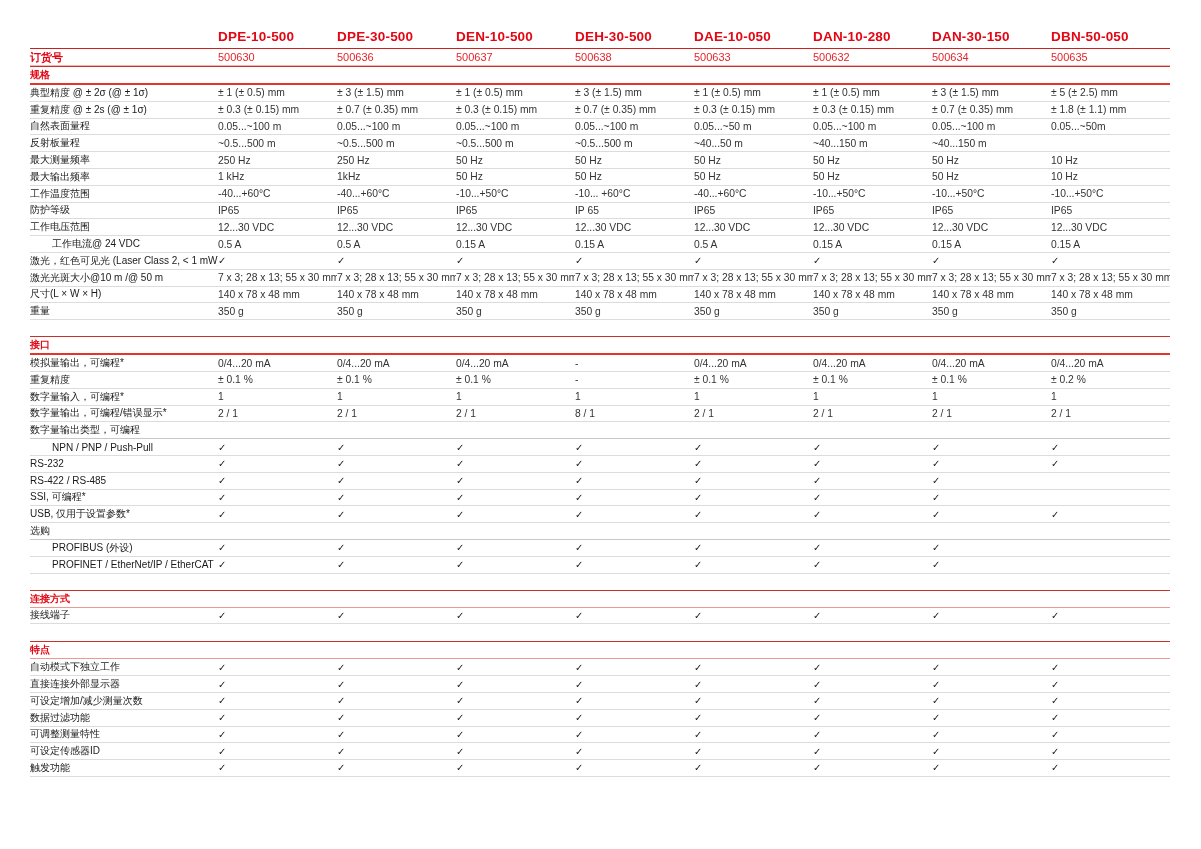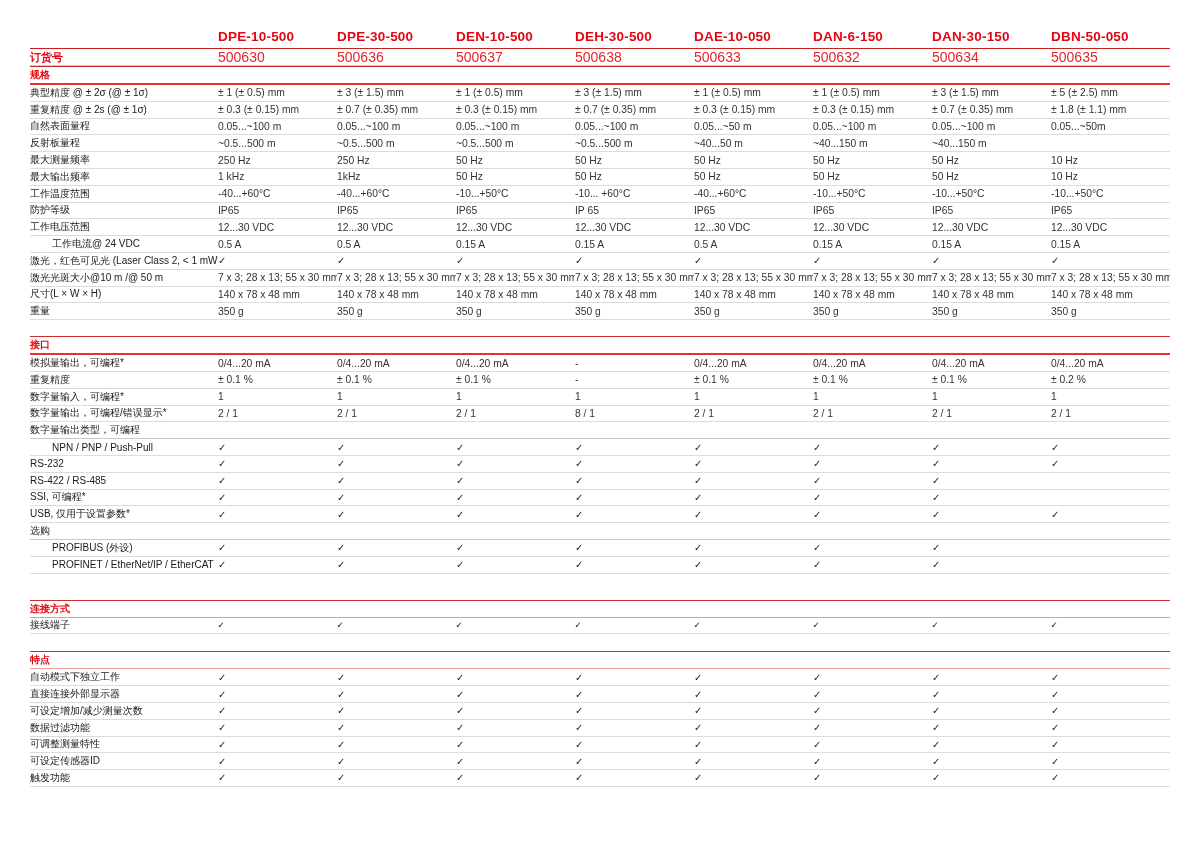--- a/index.html
+++ b/index.html
@@ -21,25 +21,25 @@
     color:#e30613;font-weight:bold;font-size:13.5px;letter-spacing:.2px;
     white-space:nowrap;
   }
   
   .order-row{
     min-height:16px;
     border-top:1px solid #c9211e;
     border-bottom:1px solid #f2b5b0;
   }
   .order-label{color:#e30613;font-weight:bold;font-size:11px;}
-  .order-value{color:#e4252b;font-size:14px;}
+  .order-value{color:#e4252b;font-size:11px;}
   
   .section{margin-top:0;}
   .section.gap-lg{margin-top:16px;}
-  .section.gap-md{margin-top:26px;font-family:Liberation Mono, monospace;}
+  .section.gap-md{margin-top:16px;}
   .section.gap-sm{margin-top:17px;}
   .section-title-row{
     min-height:16px;
     border-top:1px solid #c9302c;
   }
   .section-title-row.rule-heavy{border-bottom:2px solid #e8332d;}
   .section-title-row.rule-light{border-bottom:1px solid #eb9a93;}
   .section-title{color:#e30613;font-weight:bold;font-size:10px;}
   
   .data-row{min-height:15.8px;border-bottom:1px solid #dcdcdc;}
@@ -60,21 +60,21 @@
 <div class="sheet">
   <div class="tablewrap">
 
     <div class="grid-row model-row" id="model-row">
         <div class="row-label"></div>
         <div class="model-cell">DPE-10-500</div>
         <div class="model-cell">DPE-30-500</div>
         <div class="model-cell">DEN-10-500</div>
         <div class="model-cell">DEH-30-500</div>
         <div class="model-cell">DAE-10-050</div>
-        <div class="model-cell">DAN-6-150</div>
+        <div class="model-cell">DAN-10-280</div>
         <div class="model-cell">DAN-30-150</div>
         <div class="model-cell">DBN-50-050</div>
       </div>
 
     <div class="grid-row order-row" id="order-row">
         <div class="order-label">订货号</div>
         <div class="order-value">500630</div>
         <div class="order-value">500636</div>
         <div class="order-value">500637</div>
         <div class="order-value">500638</div>

